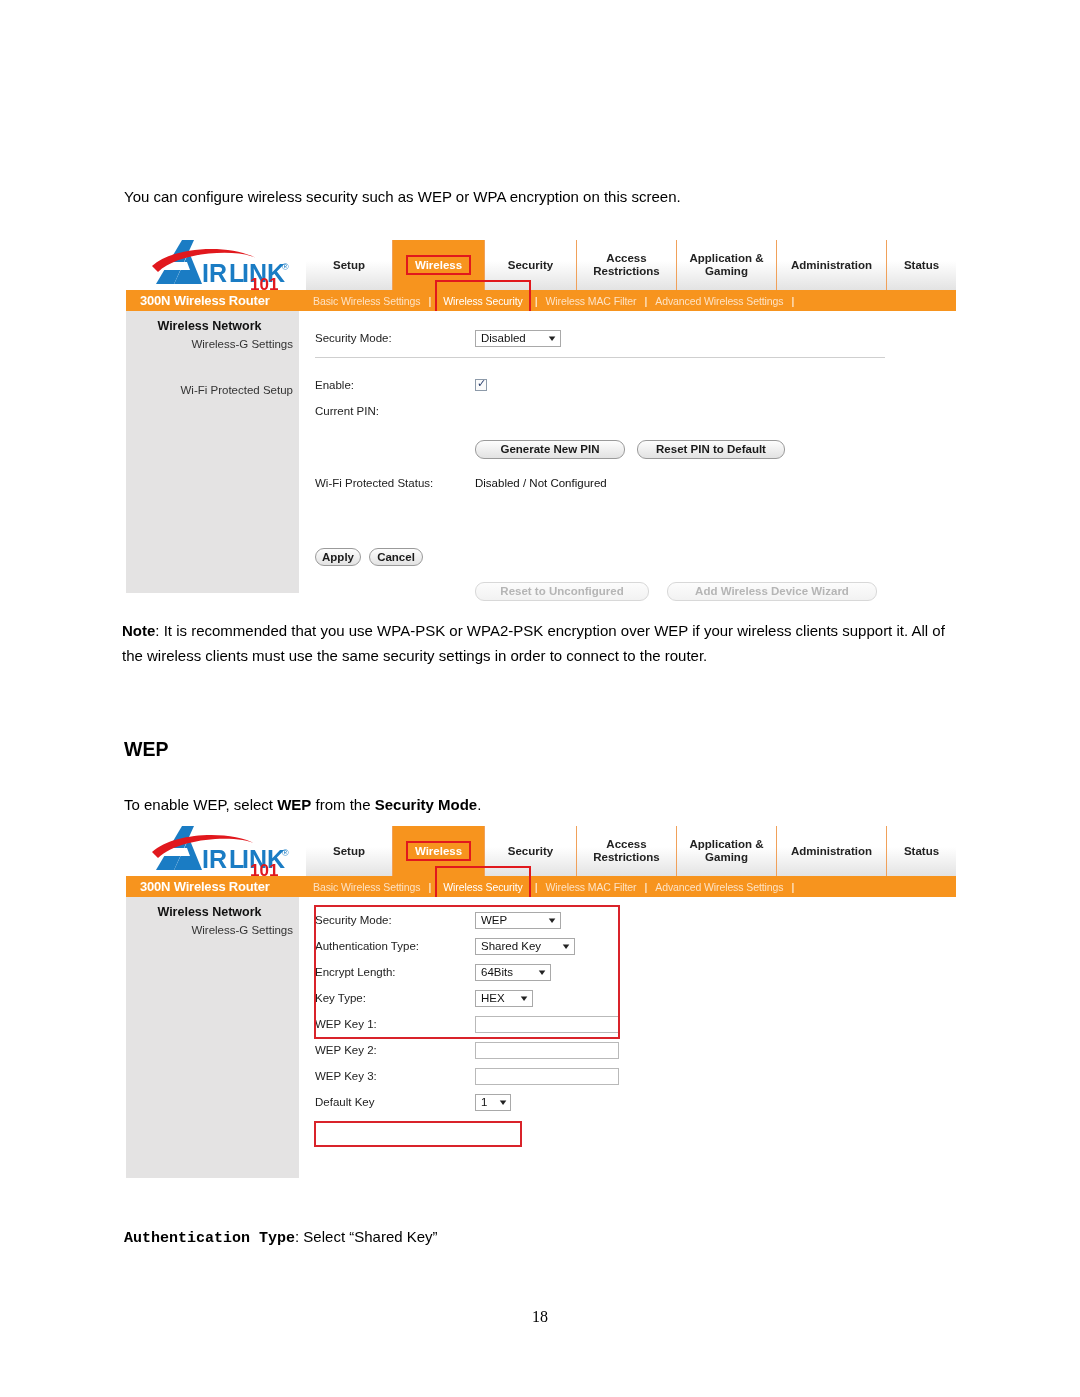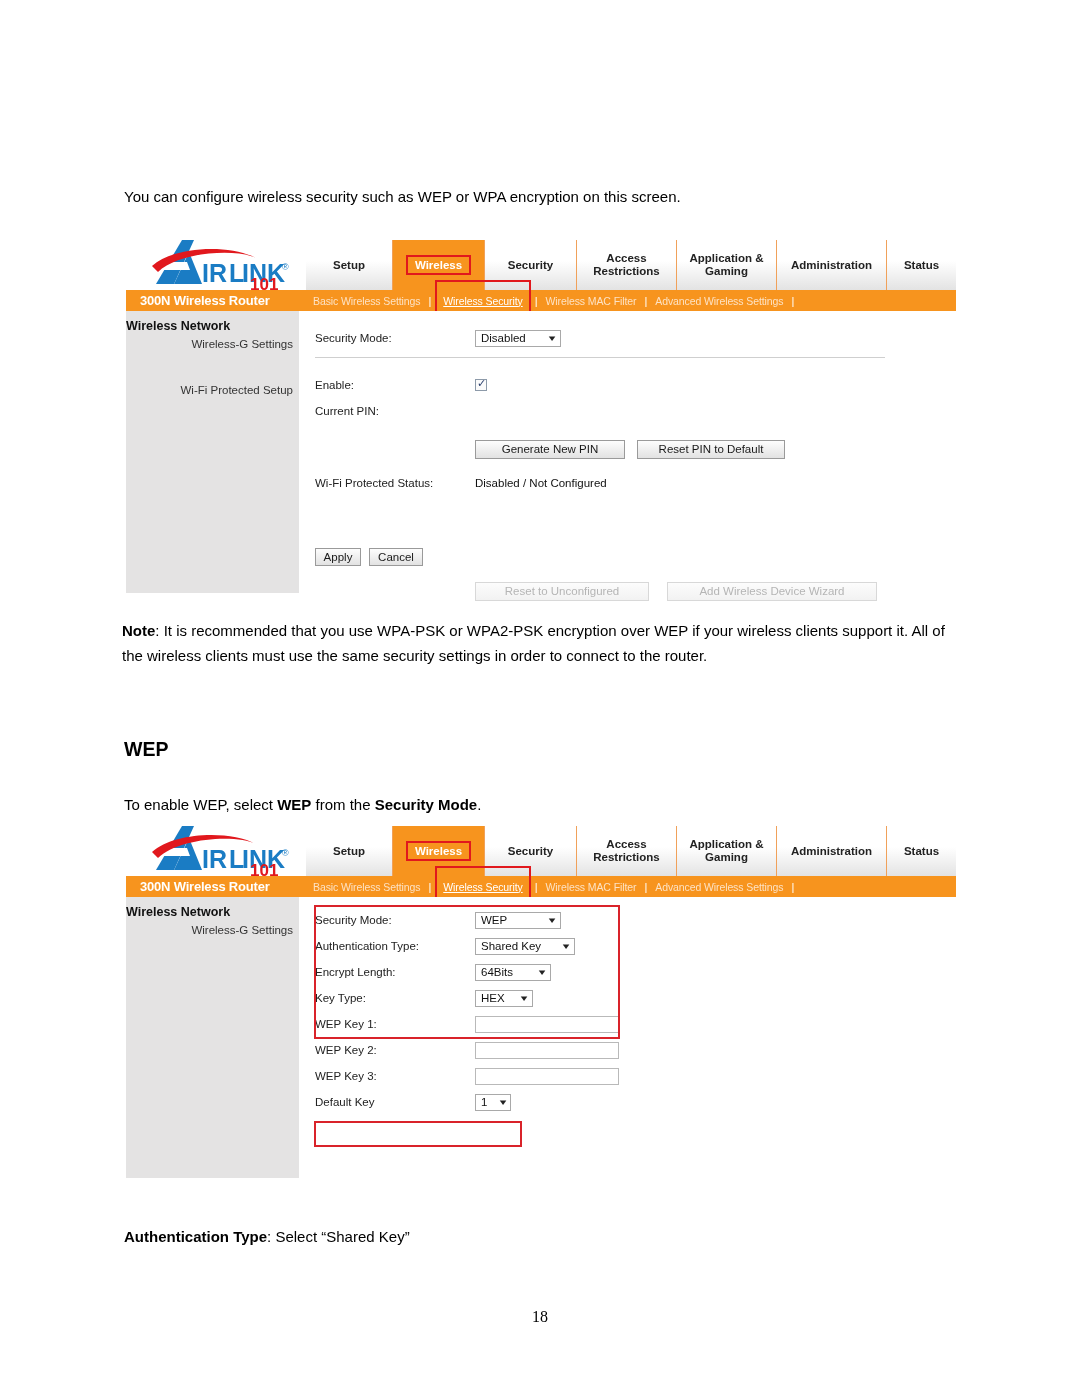--- a/index.html
+++ b/index.html
@@ -49,21 +49,21 @@
     left: 124px;
     top: 738px;
     font-size: 19.5px;
     font-weight: bold;
   }
 
   #wep-instr { left: 124px; top: 792px; width: 830px; }
   #wep-instr b { font-weight: bold; }
 
   #auth-line { left: 124px; top: 1224px; width: 830px; }
-  #auth-line b { font-weight: bold; }
+  #auth-line b { font-weight: bold; font-family: Liberation Mono, monospace; }
 
   .page-number {
     position: absolute;
     left: 0;
     top: 1308px;
     width: 1080px;
     text-align: center;
     font-family: "Liberation Serif", serif;
     font-size: 16px;
   }
@@ -151,41 +151,40 @@
     color: #fde2c4;
     padding: 0 7px;
     white-space: nowrap;
     letter-spacing: -0.1px;
   }
   .sub-link.active {
     color: #ffffff;
     border: 2px solid #e1181d;
     padding: 13px 6px;
     margin: 0 3px;
-    text-decoration: underline;
   }
   .sub-sep {
     color: #ffffff;
     font-size: 11px;
     padding: 0 1px;
   }
 
   .router-body {
     position: relative;
     display: flex;
     background: #ffffff;
   }
   .side-col {
     width: 173px;
     background: #e4e3e3;
     padding-top: 8px;
     flex: 0 0 173px;
   }
   .side-title {
-    text-align: left;
+    text-align: center;
     padding-right: 6px;
     font-size: 12.5px;
     font-weight: bold;
     color: #111;
     margin-bottom: 5px;
   }
   .side-sub {
     text-align: right;
     padding-right: 6px;
     font-size: 11.5px;
@@ -262,26 +261,27 @@
     left: 1px; top: -3px;
     font-size: 11px;
     color: #2a3f6d;
   }
 
   .btn {
     display: inline-flex;
     align-items: center;
     justify-content: center;
     border: 1px solid #9a9a9a;
-    border-radius: 0;
+    border-radius: 9px;
     background: linear-gradient(#fdfdfd, #e2e2e2);
     font-size: 11.5px;
     color: #1a1a1a;
     height: 19px;
     padding: 0 10px;
+    font-weight: bold;
   }
   .btn.dis {
     color: #b5b5b5;
     border-color: #d8d8d8;
     background: linear-gradient(#fcfcfc, #f2f2f2);
   }
   .btn.sm { height: 18px; padding: 0 8px; font-size: 11.5px; }
 
   .statusline {
     font-size: 11.5px;

